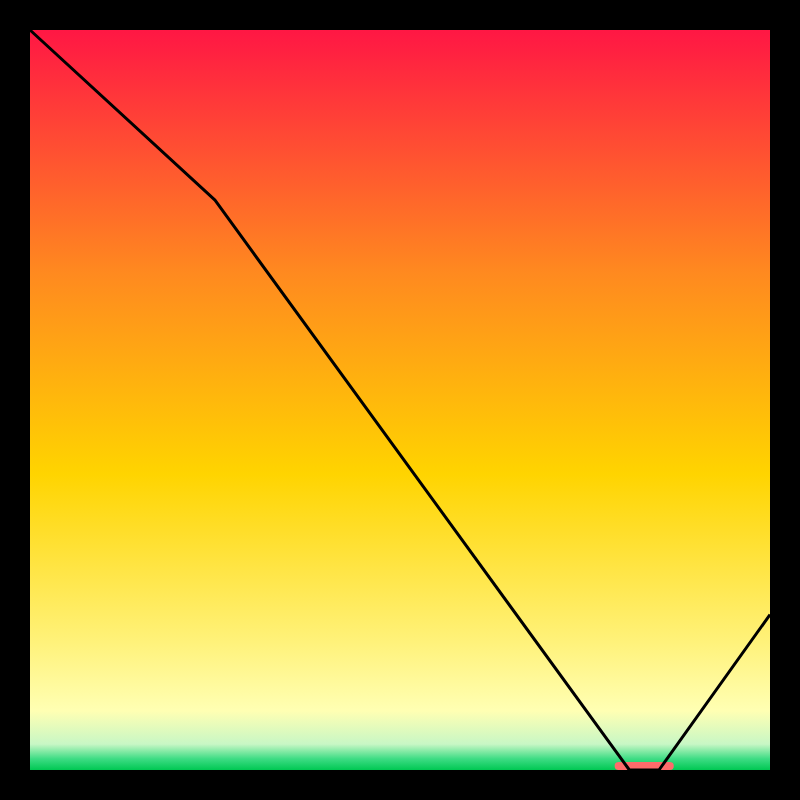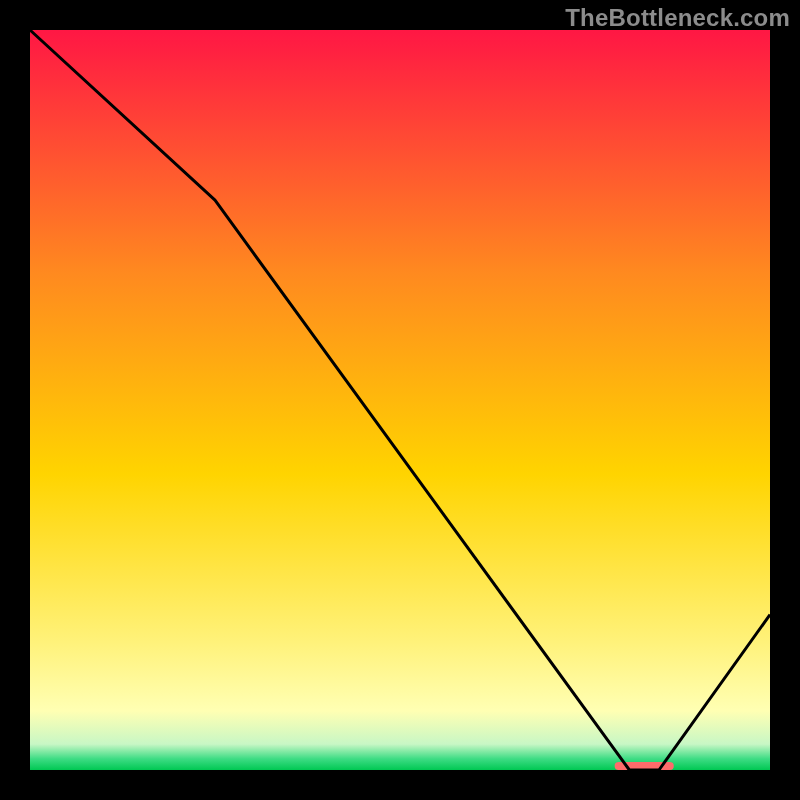--- a/index.html
+++ b/index.html
@@ -48,14 +48,13 @@
           <stop offset="92%" stop-color="#ffffb3"></stop>
           <stop offset="96.5%" stop-color="#c8f7c5"></stop>
           <stop offset="98.5%" stop-color="#3ddc84"></stop>
           <stop offset="100%" stop-color="#00c853"></stop>
         </linearGradient>
       </defs>
       <rect x="30" y="30" width="740" height="740" fill="url(#bg-grad)"></rect>
       <rect x="614.6" y="762" width="59.19999999999993" height="8" rx="4" fill="#ff6b6b"></rect>
       <path d="M30.0 30.0 L215.0 200.2 L629.4 770.0 L659.0 770.0 L770.0 614.6" fill="none" stroke="#000000" stroke-width="3" stroke-linejoin="round"></path>
     </svg>
-  <div class="watermark">TheBottleneck.com</div>
 </div>
 
 </body></html>

